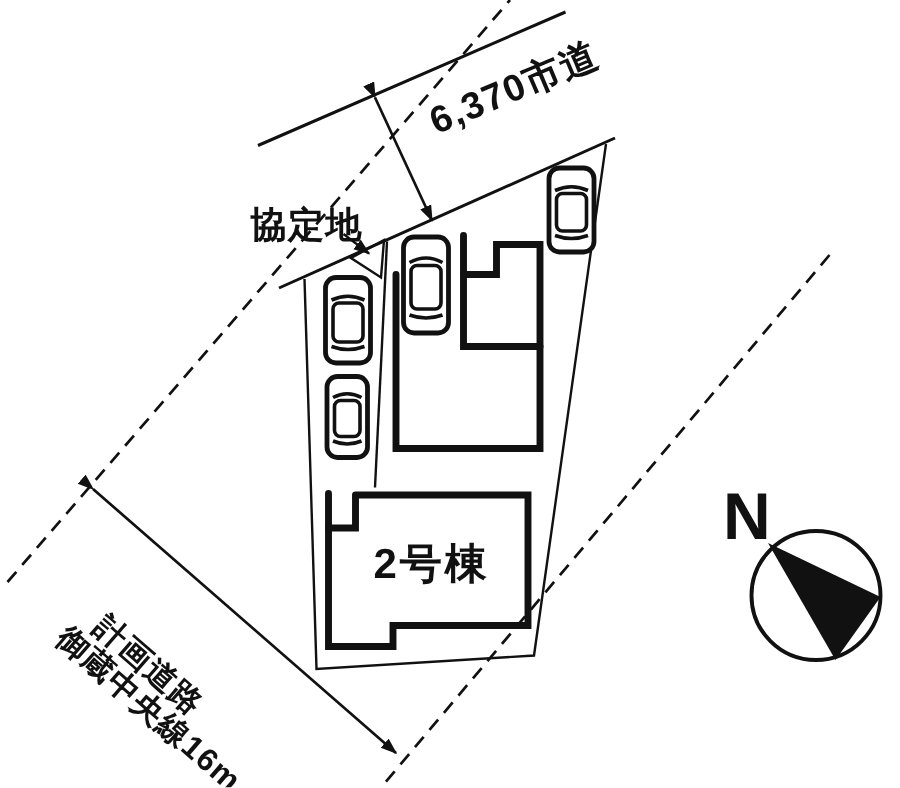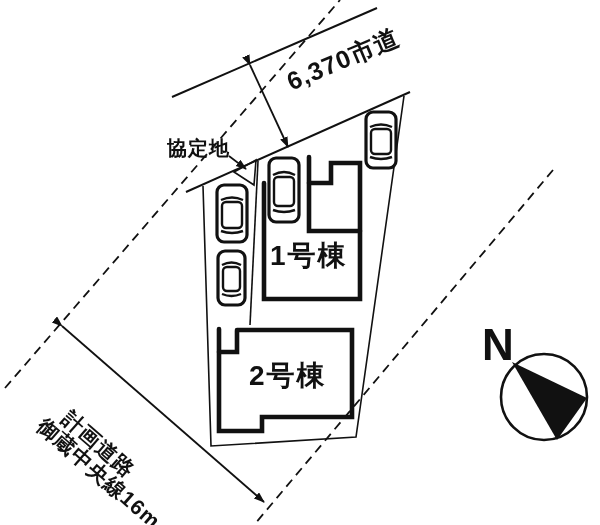--- a/index.html
+++ b/index.html
@@ -7,21 +7,21 @@
     position:relative;width:600px;height:525px;background:#fff;overflow:hidden;
     font-family:"Liberation Sans","DejaVu Sans",sans-serif;color:#111;
   }
   .canvas svg{position:absolute;left:0;top:0;}
   .label{position:absolute;color:#111;white-space:nowrap;line-height:1.05;}
   .label-road{
     left:258px;top:46px;width:170px;text-align:center;
     font-size:25px;font-weight:600;letter-spacing:1px;
     transform:rotate(-23deg);transform-origin:center;
   }
-  .label-agreement{left:167px;top:138px;font-size:20px;font-weight:600;letter-spacing:1px;}
+  .label-agreement{left:167px;top:138px;font-size:24px;font-weight:600;letter-spacing:1px;}
   .label-b1{left:270px;top:241px;font-size:28px;font-weight:600;letter-spacing:2px;}
   .label-b2{left:249px;top:361px;font-size:28px;font-weight:700;letter-spacing:2px;}
   .label-planned{
     left:62px;top:398px;font-size:21px;font-weight:600;letter-spacing:1px;
     transform:rotate(41deg);transform-origin:left top;
   }
   .label-planned .l1{padding-left:14px;}
   .label-compass-n{left:482px;top:322px;font-size:44px;font-weight:800;}
 </style>
 </head>
@@ -89,21 +89,20 @@
     </g>
 
     <circle cx="544" cy="397" r="43" stroke="#111" stroke-width="2.6" fill="#fff"></circle>
     <path d="M512,362 L587,398 L557,440 Z" fill="#111"></path>
   </svg>
 
   <div class="label label-road">6,370市道</div>
 
   <div class="label label-agreement">協定地</div>
 
-  <div class="label label-b1">1号棟</div>
 
   <div class="label label-b2">2号棟</div>
 
   <div class="label label-planned">
     <div class="l1">計画道路</div>
     <div class="l2">御蔵中央線16m</div>
   </div>
 
   <div class="label label-compass-n">N</div>
 

